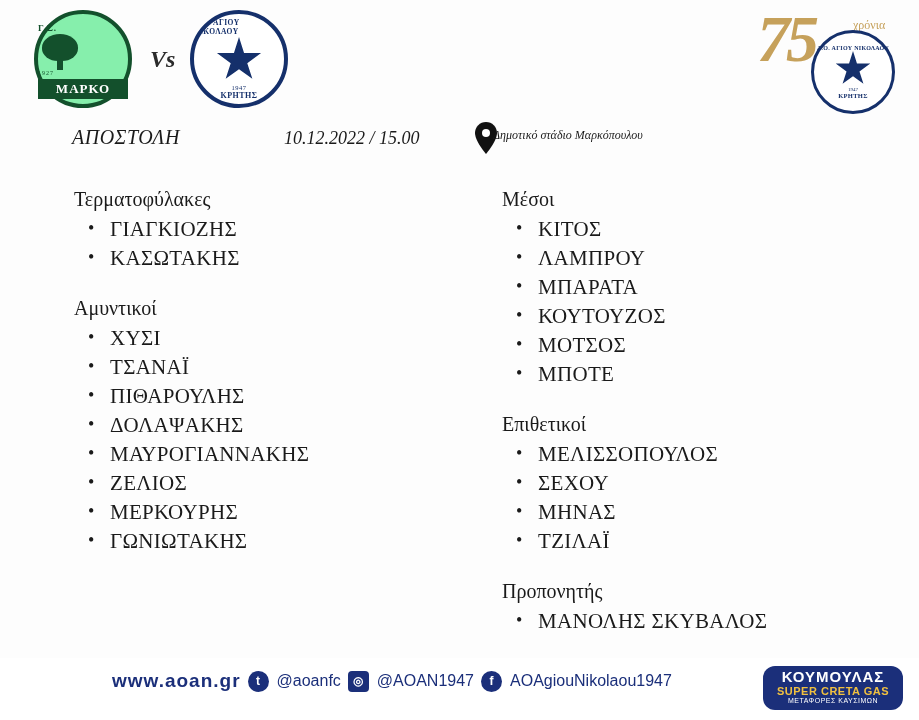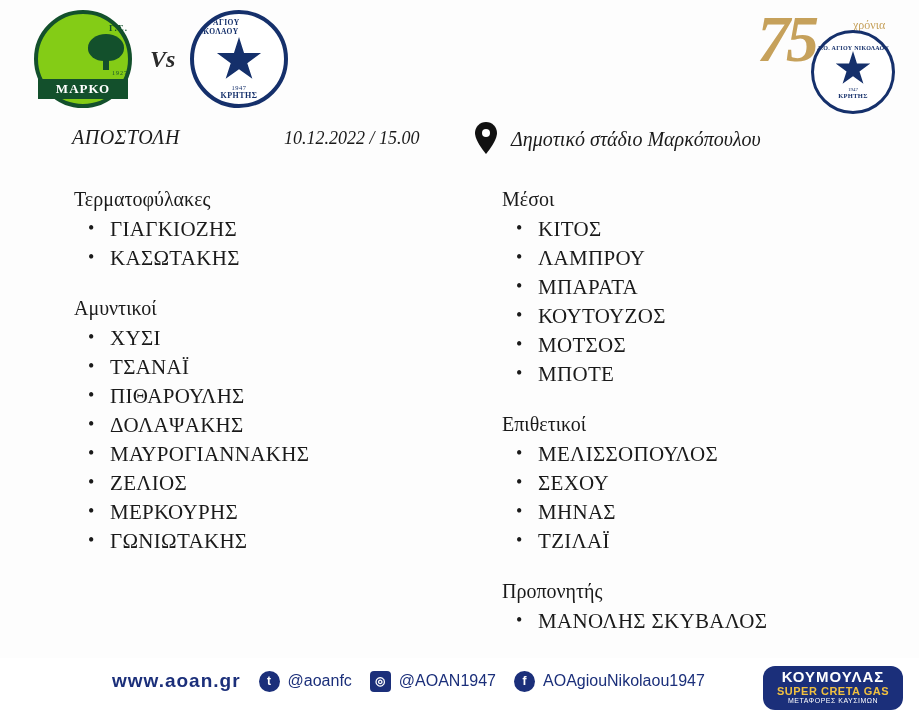--- a/index.html
+++ b/index.html
@@ -33,24 +33,24 @@
     position: absolute;
     top: 6px;
     width: 98px;
     height: 98px;
     border-radius: 50%;
     box-sizing: border-box;
   }
   .crest-home {
     left: 34px;
     border: 4px solid #13502c;
-    background: #84cc16;
+    background: #86efac;
     display: flex;
     flex-direction: column;
-    align-items: flex-end;
+    align-items: flex-start;
     justify-content: center;
   }
   .crest-home .cr-top {
     font-size: 9px;
     font-weight: bold;
     color: #13502c;
     letter-spacing: 1px;
     margin-top: 4px;
   }
   .crest-home .cr-tree {
@@ -222,23 +222,23 @@
   }
   .pin-icon {
     position: absolute;
     left: 474px;
     top: -4px;
     width: 24px;
     height: 32px;
   }
   .info-venue {
     position: absolute;
-    left: 511px;
+    left: 493px;
     top: 2px;
-    font-size: 20px;
+    font-size: 12px;
   }
 
   
   .col {
     position: absolute;
     top: 188px;
   }
   .col-left { left: 72px; width: 420px; }
   .col-right { left: 500px; width: 420px; }
 
@@ -277,21 +277,21 @@
     width: 919px;
     height: 62px;
     background: #ffffff;
   }
   .footer-inner {
     position: absolute;
     left: 112px;
     top: 12px;
     display: flex;
     align-items: center;
-    gap: 18px;
+    gap: 7px;
     font-family: "Liberation Sans", sans-serif;
   }
   .site {
     color: #1b2f7a;
     font-weight: bold;
     font-size: 19px;
     letter-spacing: 1px;
   }
   .social {
     display: flex;

